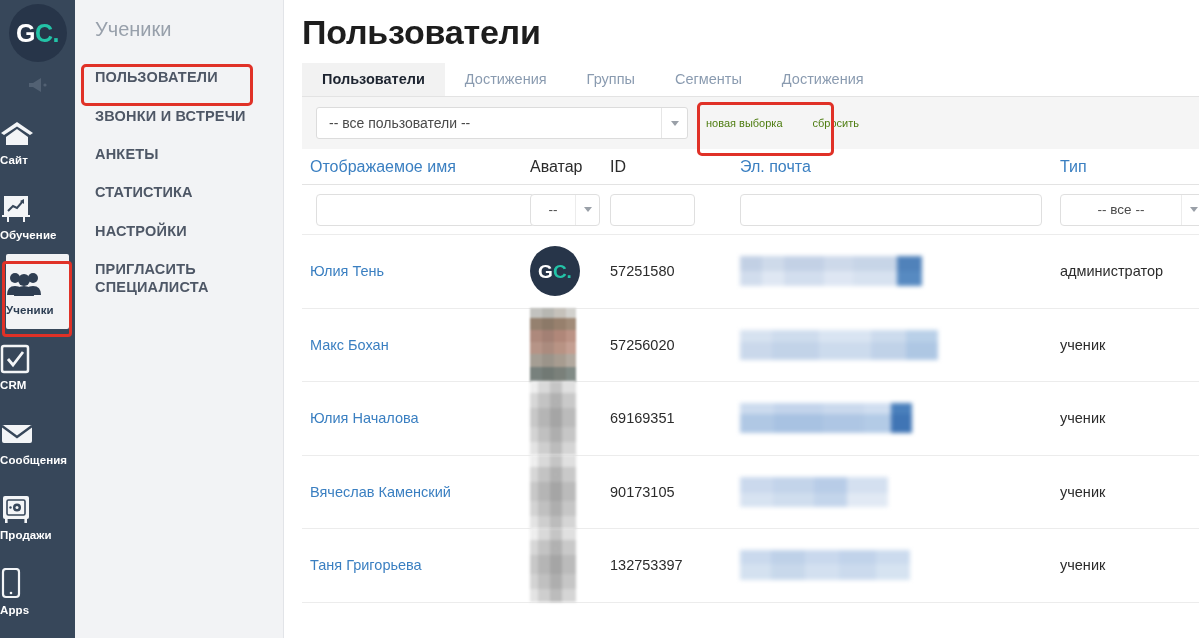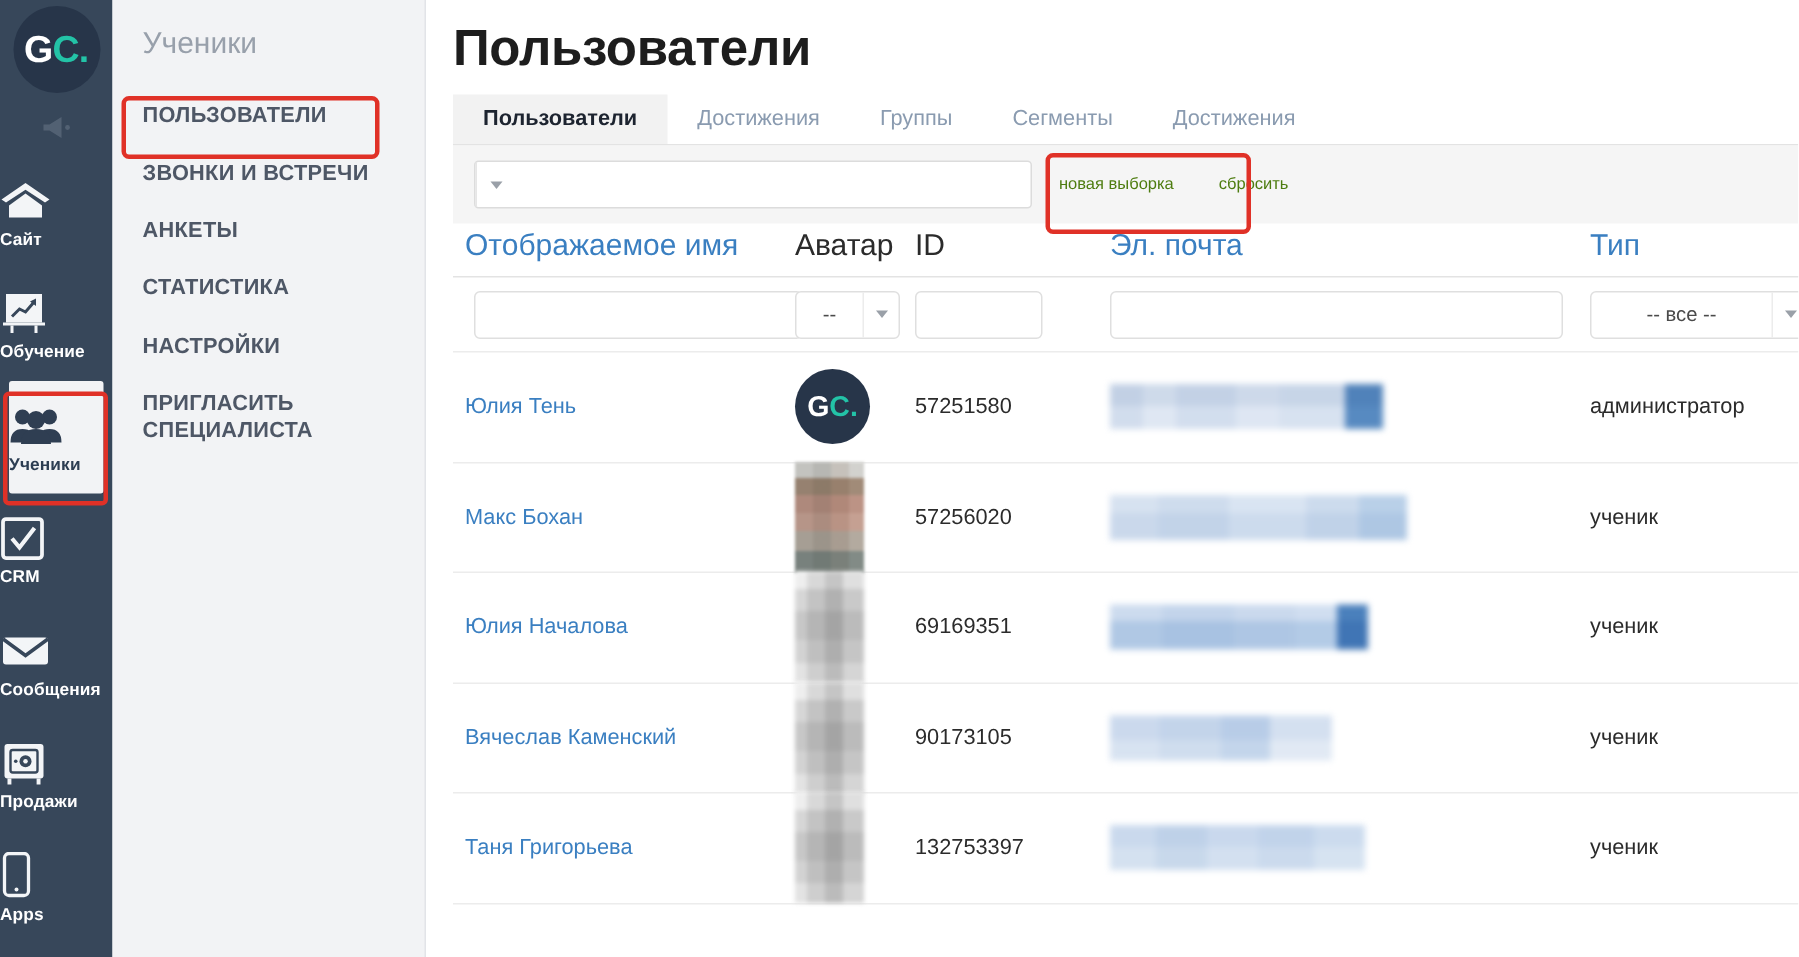--- a/index.html
+++ b/index.html
@@ -164,21 +164,21 @@
     pointer-events: none;
   }
 
   
   .tbl { margin-left: 18px; width: 1163px; }
   .tbl-head {
     display: flex; align-items: flex-end;
     height: 36px;
     border-bottom: 1px solid #e3e3e3;
   }
-  .th { font-size: 20px; padding-bottom: 8px; }
+  .th { font-size: 16px; padding-bottom: 8px; }
   .th.linkish { color: #3a7fc1; }
   .th.plain { color: #2b2b2b; }
 
   .c-name   { width: 228px; padding-left: 8px; }
   .c-avatar { width: 80px; }
   .c-id     { width: 105px; }
   .c-email  { width: 320px; margin-left: 25px; }
   .c-type   { width: 160px; }
 
   .tbl-filters {
@@ -404,20 +404,21 @@
       <div class="tab active">Пользователи</div>
       <div class="tab">Достижения</div>
       <div class="tab">Группы</div>
       <div class="tab">Сегменты</div>
       <div class="tab">Достижения</div>
       <div class="tab-spacer"></div>
     </div>
 
     <div class="filter-bar">
       <div class="sel-main">
+        <span class="sel-text">-- все пользователи --</span>
         <span class="sel-arrow">
             <i class="caret"></i>
           </span>
       </div>
       <span class="link-btn">новая выборка</span>
       <span class="link-btn second">сбросить</span>
       <div class="filter-highlight"></div>
     </div>
 
     <div class="tbl">

